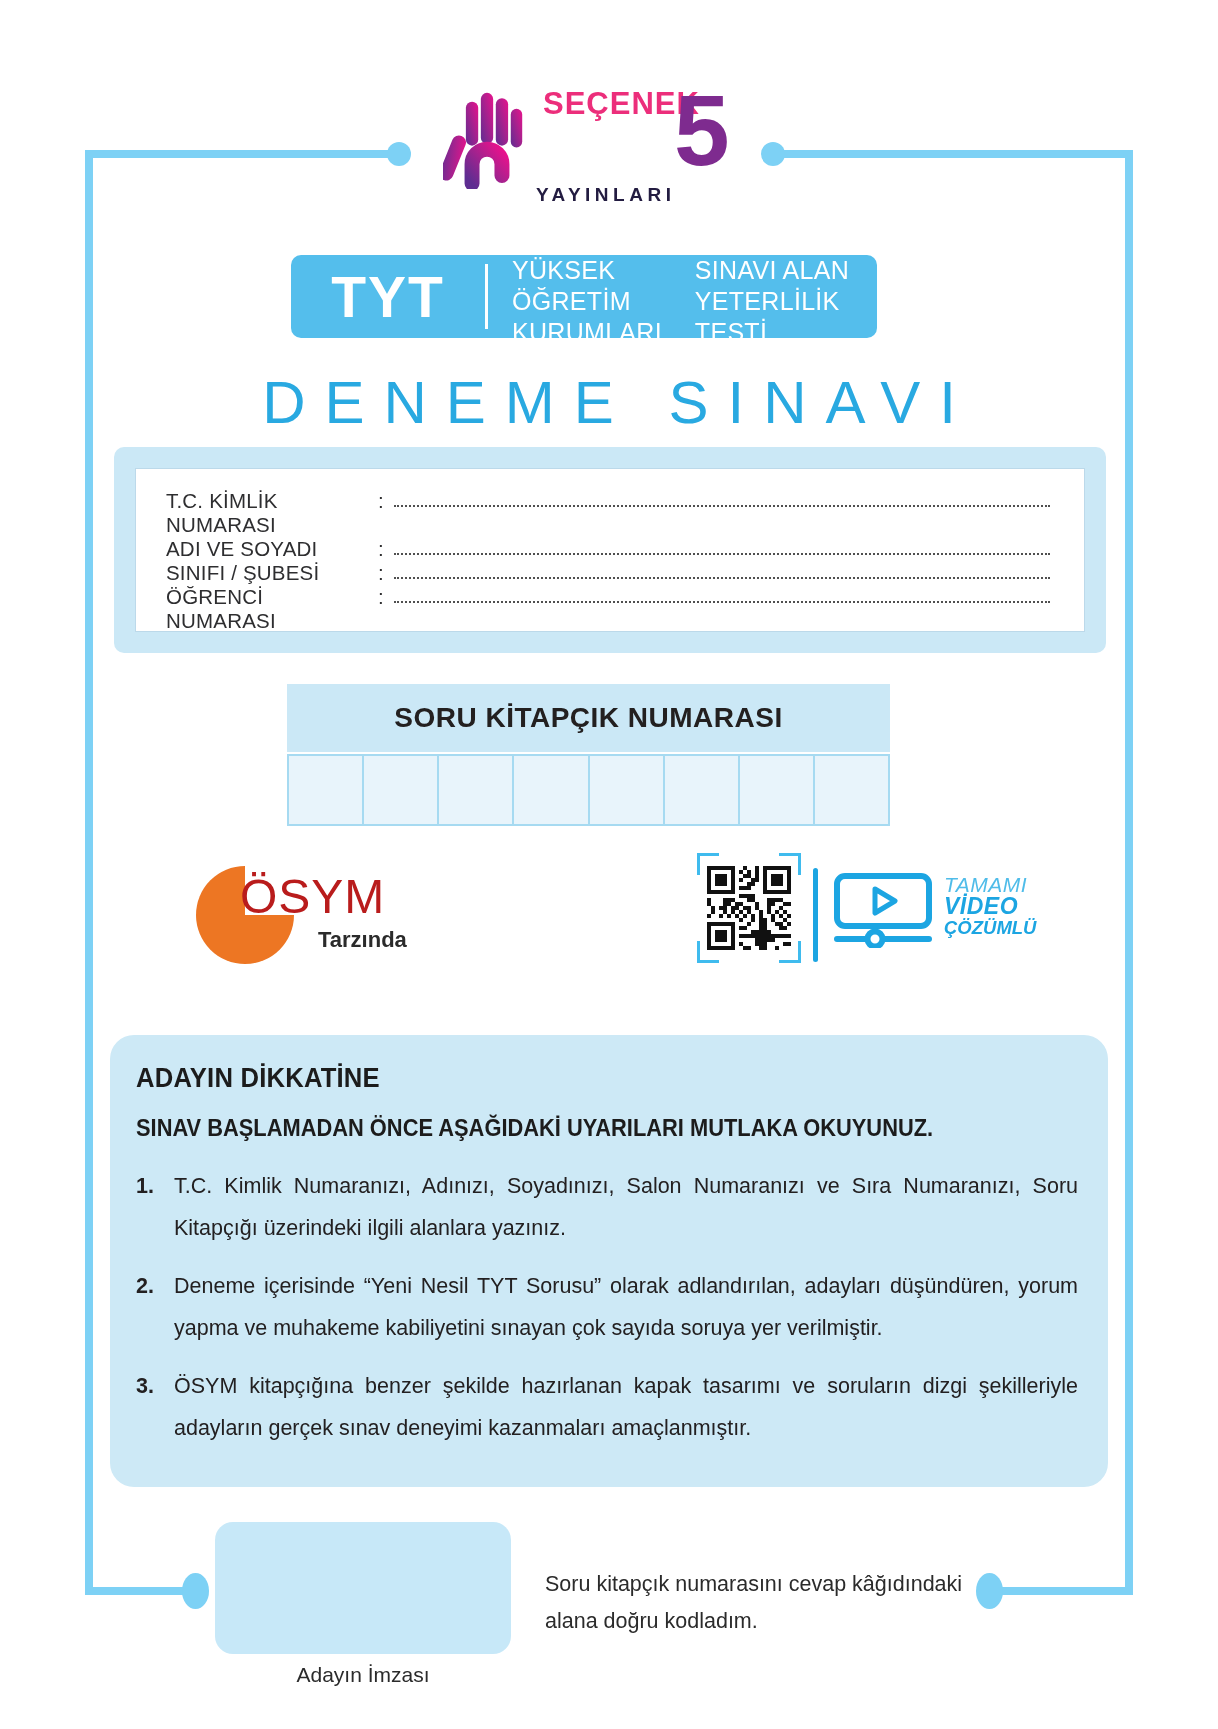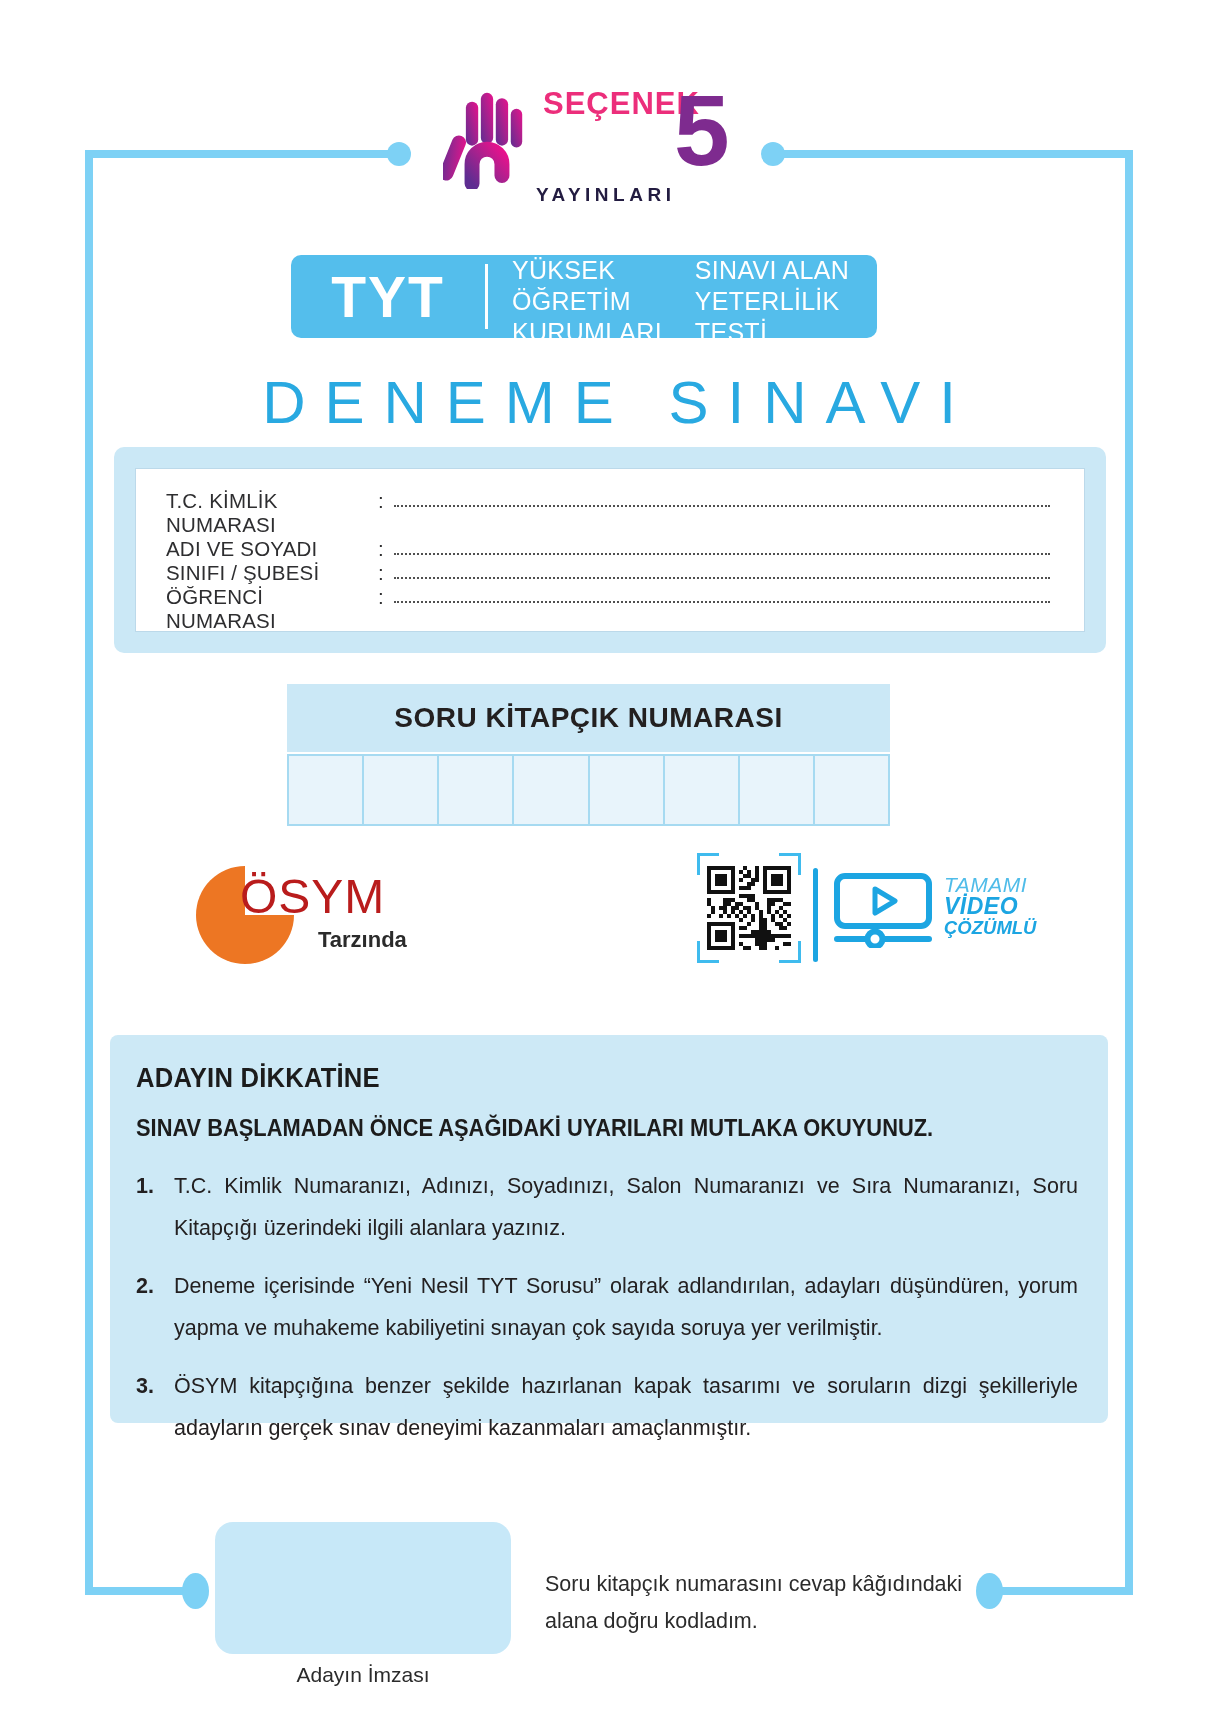--- a/index.html
+++ b/index.html
@@ -89,22 +89,22 @@
   .band-divider { position:absolute; left:813px; top:868px; width:5px; height:94px;
     background:#1CA5E2; border-radius:3px; }
   .video-icon { position:absolute; left:833px; top:873px; }
   .video-text { position:absolute; left:944px; top:874px; font-style:italic; display:flex;
     flex-direction:column; }
   .vt1 { font-size:21px; line-height:21px; font-weight:400; color:#4FBCE9; letter-spacing:0.5px; }
   .vt2 { font-size:23px; line-height:23px; font-weight:700; color:#1CA5E2; letter-spacing:0.5px; }
   .vt3 { font-size:18.5px; line-height:20px; font-weight:700; color:#1CA5E2; }
 
   
-  .notice { position:absolute; left:110px; top:1035px; width:998px; height:388px;
-    background:#CDE9F6; border-radius:8px; padding:28px 30px 0 26px; }
+  .notice { position:absolute; left:110px; top:1035px; width:998px; height:452px;
+    background:#CDE9F6; border-radius:24px; padding:28px 30px 0 26px; }
   .notice-heading { font-size:27px; font-weight:800; color:#1C1C1C;
     transform:scaleX(0.95); transform-origin:left; letter-spacing:0.2px; }
   .notice-sub { margin-top:21px; font-size:23px; font-weight:800; color:#1C1C1C;
     transform:scaleX(0.95); transform-origin:left; }
   .notice-items { margin-top:24px; }
   .notice-item { display:flex; margin-bottom:16px; }
   .item-num { width:38px; flex:none; font-size:21.5px; font-weight:700; line-height:1.95; color:#232021; }
   .item-text { flex:1; font-size:21.5px; line-height:1.95; color:#232021; text-align:justify; }
 
   

